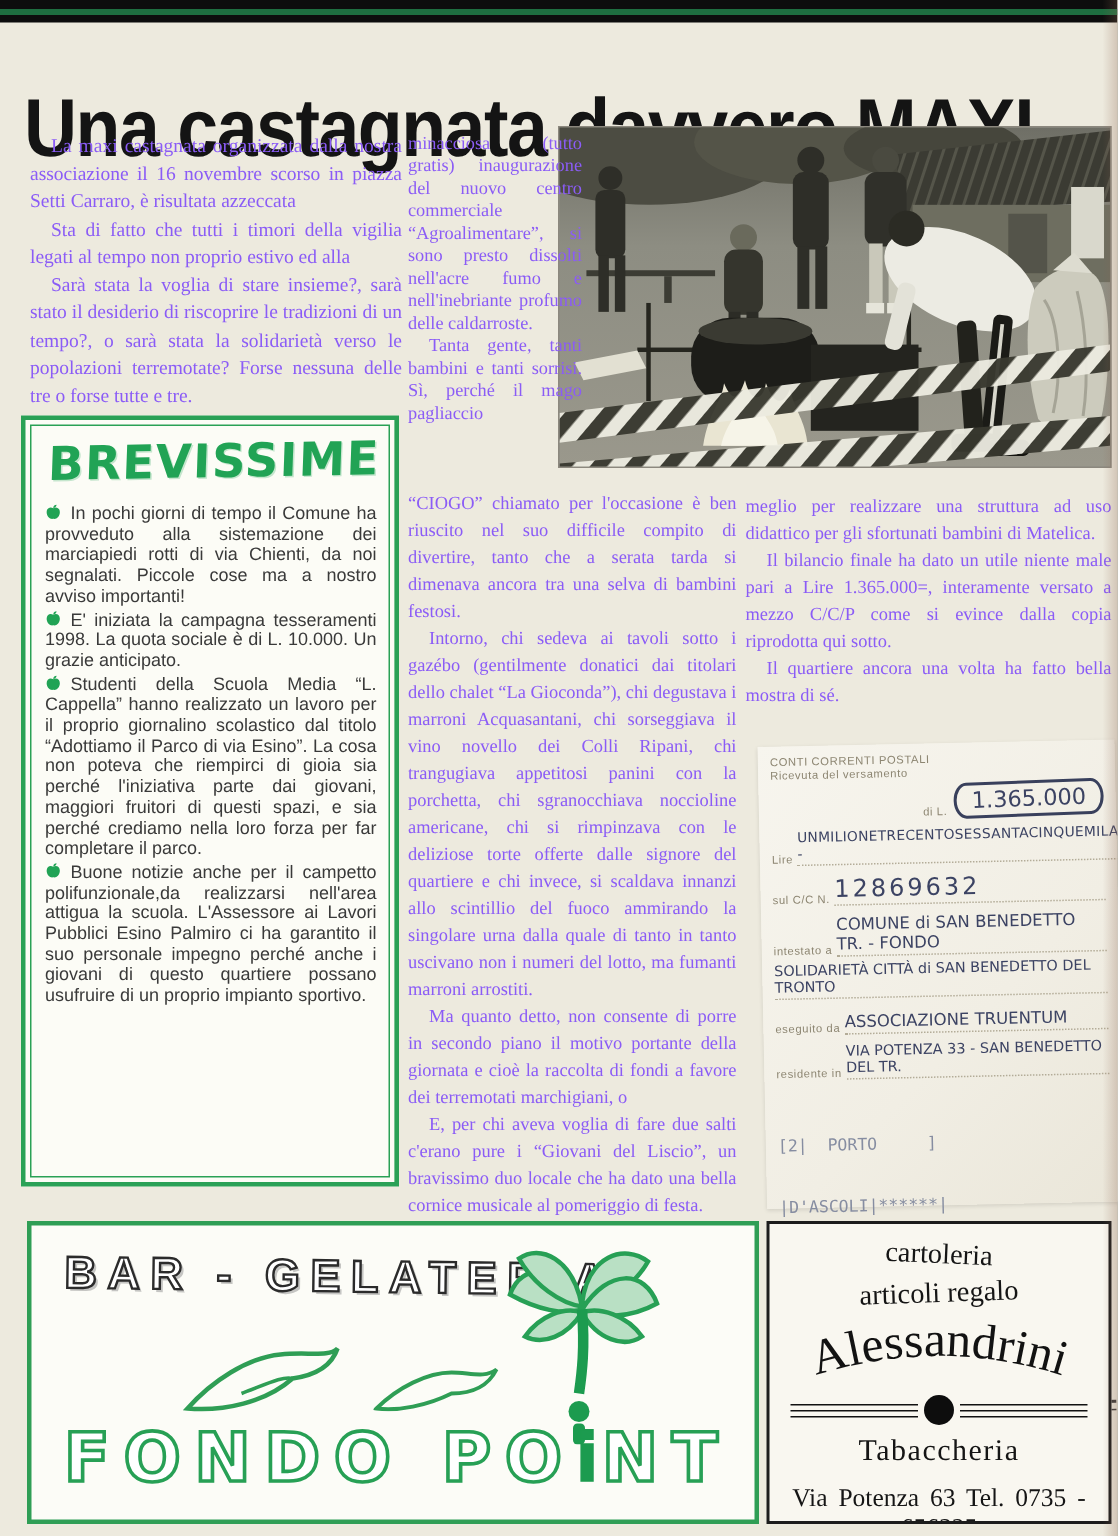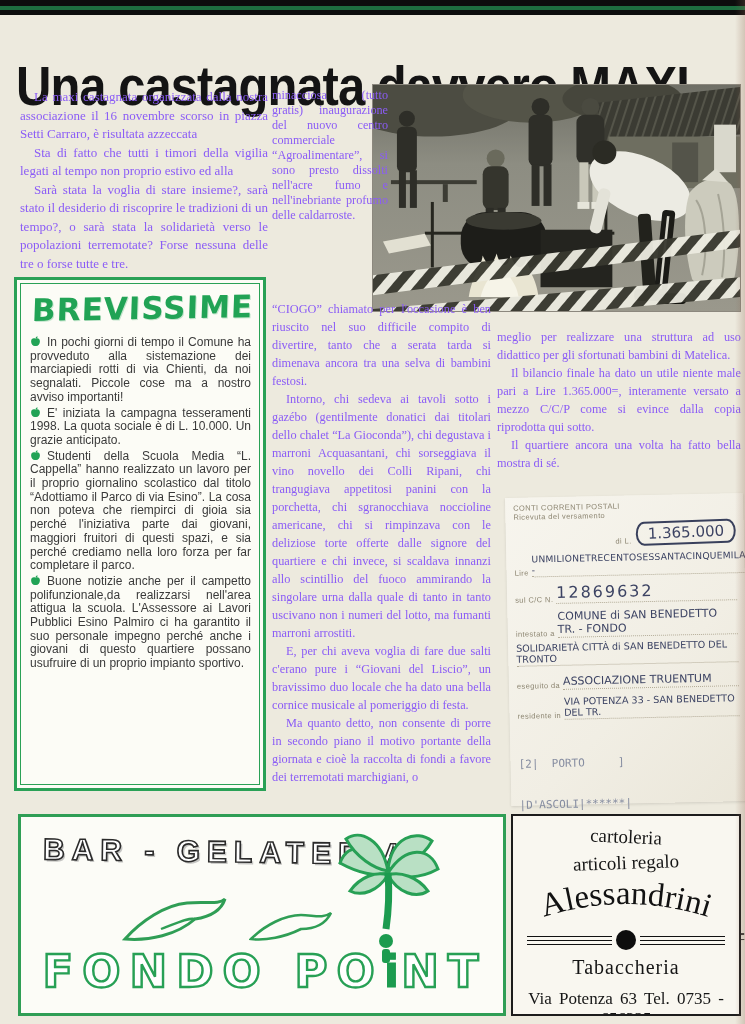--- a/index.html
+++ b/index.html
@@ -14,21 +14,21 @@
             font-family:"Liberation Sans",sans-serif;font-weight:bold;font-size:49px;
             letter-spacing:-1px;color:#141414;white-space:nowrap;
             transform:scaleY(1.12);transform-origin:left top;}
   
   .serif{font-family:"Liberation Serif",serif;color:#8b5cf6;text-align:justify;
          hyphens:auto;-webkit-hyphens:auto;}
   .col-left{position:absolute;left:20px;top:88px;width:248px;font-size:13px;line-height:18.5px;}
   .col-left p,.colp p{margin:0;}
   .indent{text-indent:14px;}
   .col-mid-narrow{position:absolute;left:272px;top:88px;width:116px;font-size:12.2px;line-height:15px;}
-  .col-mid-wide{position:absolute;left:272px;top:300px;width:219px;font-size:12.3px;line-height:18px;}
+  .col-mid-wide{position:absolute;left:272px;top:326px;width:219px;font-size:12.3px;line-height:18px;}
   .col-right{position:absolute;left:497px;top:328px;width:244px;font-size:12.3px;line-height:18px;}
   .colp p{margin:0;}
   
   .brev-box{position:absolute;left:14px;top:277px;width:252px;height:514px;background:#fcfcf6;
             border:3px solid #2aa156;box-shadow:inset 0 0 0 3px #fcfcf6,inset 0 0 0 4px #2aa156;
             box-sizing:border-box;padding:10px 12px 6px 13px;}
   .brev-title{font-family:"DejaVu Sans",sans-serif;font-weight:bold;font-size:31px;
               color:#21a355;letter-spacing:1px;transform:skewX(-3deg) rotate(-1deg);
               transform-origin:left;margin:2px 0 8px 2px;text-shadow:1px 1px 0 rgba(33,163,85,.25);}
   .brev-item{font-family:"Liberation Sans",sans-serif;font-size:12px;line-height:13.7px;
@@ -218,27 +218,28 @@
       <path d="M324 116 C334 130 336 166 330 192 M346 110 C352 134 354 168 350 194" stroke="#a5a496" stroke-width="2" fill="none"></path>
       <path d="M330 96 L344 84 L356 98" fill="#dddcd0"></path>
 
       <polygon points="0,192 368,146 368,164 0,212" fill="url(#tp)" opacity=".95"></polygon>
       <polygon points="0,226 368,194 368,214 0,248" fill="url(#tp)" opacity=".95"></polygon>
     </svg>
   </div>
 
   <div class="col-mid-narrow serif colp">
     <p>minacciosa (tutto gratis) inaugurazione del nuovo centro commerciale “Agroalimentare”, si sono presto dissolti nell'acre fumo e nell'inebriante profumo delle caldarroste.</p>
+    <p class="indent">Tanta gente, tanti bambini e tanti sorrisi. Sì, perché il mago pagliaccio</p>
   </div>
 
   <div class="col-mid-wide serif colp">
     <p>“CIOGO” chiamato per l'occasione è ben riuscito nel suo difficile compito di divertire, tanto che a serata tarda si dimenava ancora tra una selva di bambini festosi.</p>
     <p class="indent">Intorno, chi sedeva ai tavoli sotto i gazébo (gentilmente donatici dai titolari dello chalet “La Gioconda”), chi degustava i marroni Acquasantani, chi sorseggiava il vino novello dei Colli Ripani, chi trangugiava appetitosi panini con la porchetta, chi sgranocchiava noccioline americane, chi si rimpinzava con le deliziose torte offerte dalle signore del quartiere e chi invece, si scaldava innanzi allo scintillio del fuoco ammirando la singolare urna dalla quale di tanto in tanto uscivano non i numeri del lotto, ma fumanti marroni arrostiti.</p>
+    <p class="indent">Ma quanto detto, non consente di porre in secondo piano il motivo portante della giornata e cioè la raccolta di fondi a favore dei terremotati marchigiani, o</p>
     <p class="indent">E, per chi aveva voglia di fare due salti c'erano pure i “Giovani del Liscio”, un bravissimo duo locale che ha dato una bella cornice musicale al pomeriggio di festa.</p>
-    <p class="indent">Ma quanto detto, non consente di porre in secondo piano il motivo portante della giornata e cioè la raccolta di fondi a favore dei terremotati marchigiani, o</p>
   </div>
 
   <div class="col-right serif colp">
     <p>meglio per realizzare una struttura ad uso didattico per gli sfortunati bambini di Matelica.</p>
     <p class="indent">Il bilancio finale ha dato un utile niente male pari a Lire 1.365.000=, interamente versato a mezzo C/C/P come si evince dalla copia riprodotta qui sotto.</p>
     <p class="indent">Il quartiere ancora una volta ha fatto bella mostra di sé.</p>
   </div>
 
   <div class="receipt">
     <div class="frm-label">CONTI CORRENTI POSTALI</div>

